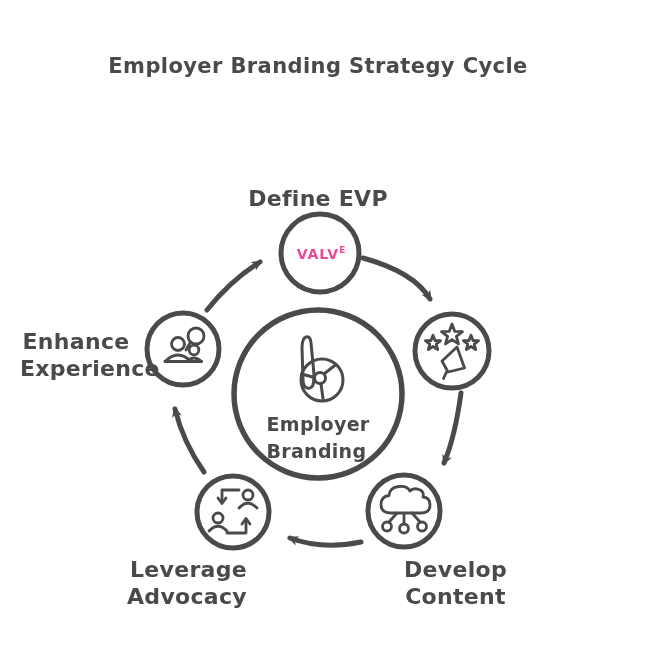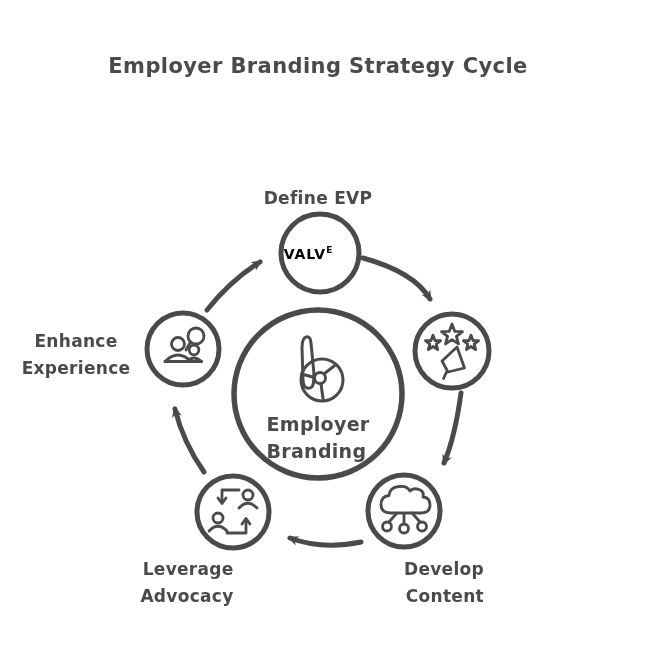--- a/index.html
+++ b/index.html
@@ -1,40 +1,40 @@
 <!DOCTYPE html>
 <html><head>
 <meta charset="utf-8">
 <style>
   html,body{margin:0;padding:0;background:#fff;}
   #canvas{
     position:relative;width:660px;height:660px;background:#ffffff;overflow:hidden;
     font-family:"DejaVu Sans","Liberation Sans",sans-serif;color:#4a4a4a;
   }
   .lbl{
-    position:absolute;font-weight:700;font-size:17px;line-height:27px;
+    position:absolute;font-weight:700;font-size:22px;line-height:27px;
     white-space:pre-line;color:#4a4a4a;letter-spacing:.3px;
   }
   #title{
     position:absolute;top:54px;left:318px;transform:translateX(-50%);
     font-weight:700;font-size:21px;letter-spacing:.4px;white-space:nowrap;color:#4a4a4a;
   }
   #lbl-define{top:185px;left:318px;transform:translateX(-50%);white-space:nowrap;}
   #lbl-audit{top:343px;left:507px;white-space:nowrap;}
   #lbl-enhance{top:328px;left:20px;width:112px;text-align:center;}
-  #lbl-develop{top:556px;left:404px;text-align:right;}
+  #lbl-develop{top:556px;left:404px;text-align:center;}
   #lbl-leverage{top:556px;left:187px;transform:translateX(-50%);text-align:right;}
   #lbl-center{
     position:absolute;top:411px;left:318px;transform:translateX(-50%);
     font-weight:700;font-size:19px;line-height:27px;white-space:pre-line;
     letter-spacing:.3px;color:#4a4a4a;
   }
   #valve-badge{
-    position:absolute;top:245px;left:308px;transform:translateX(-50%);
-    font-weight:700;font-size:14px;letter-spacing:1px;white-space:nowrap;color:#000000;text-align:center;
+    position:absolute;top:245px;left:321px;transform:translateX(-50%);
+    font-weight:700;font-size:14px;letter-spacing:1px;white-space:nowrap;color:#ec4899;text-align:center;
   }
   #valve-badge sup{font-size:9px;letter-spacing:0;}
   svg{position:absolute;left:0;top:0;}
   .stroke{stroke:#4a4a4a;fill:none;stroke-linecap:round;stroke-linejoin:round;}
 </style>
 </head>
 <body>
 
 <div id="canvas">
 

